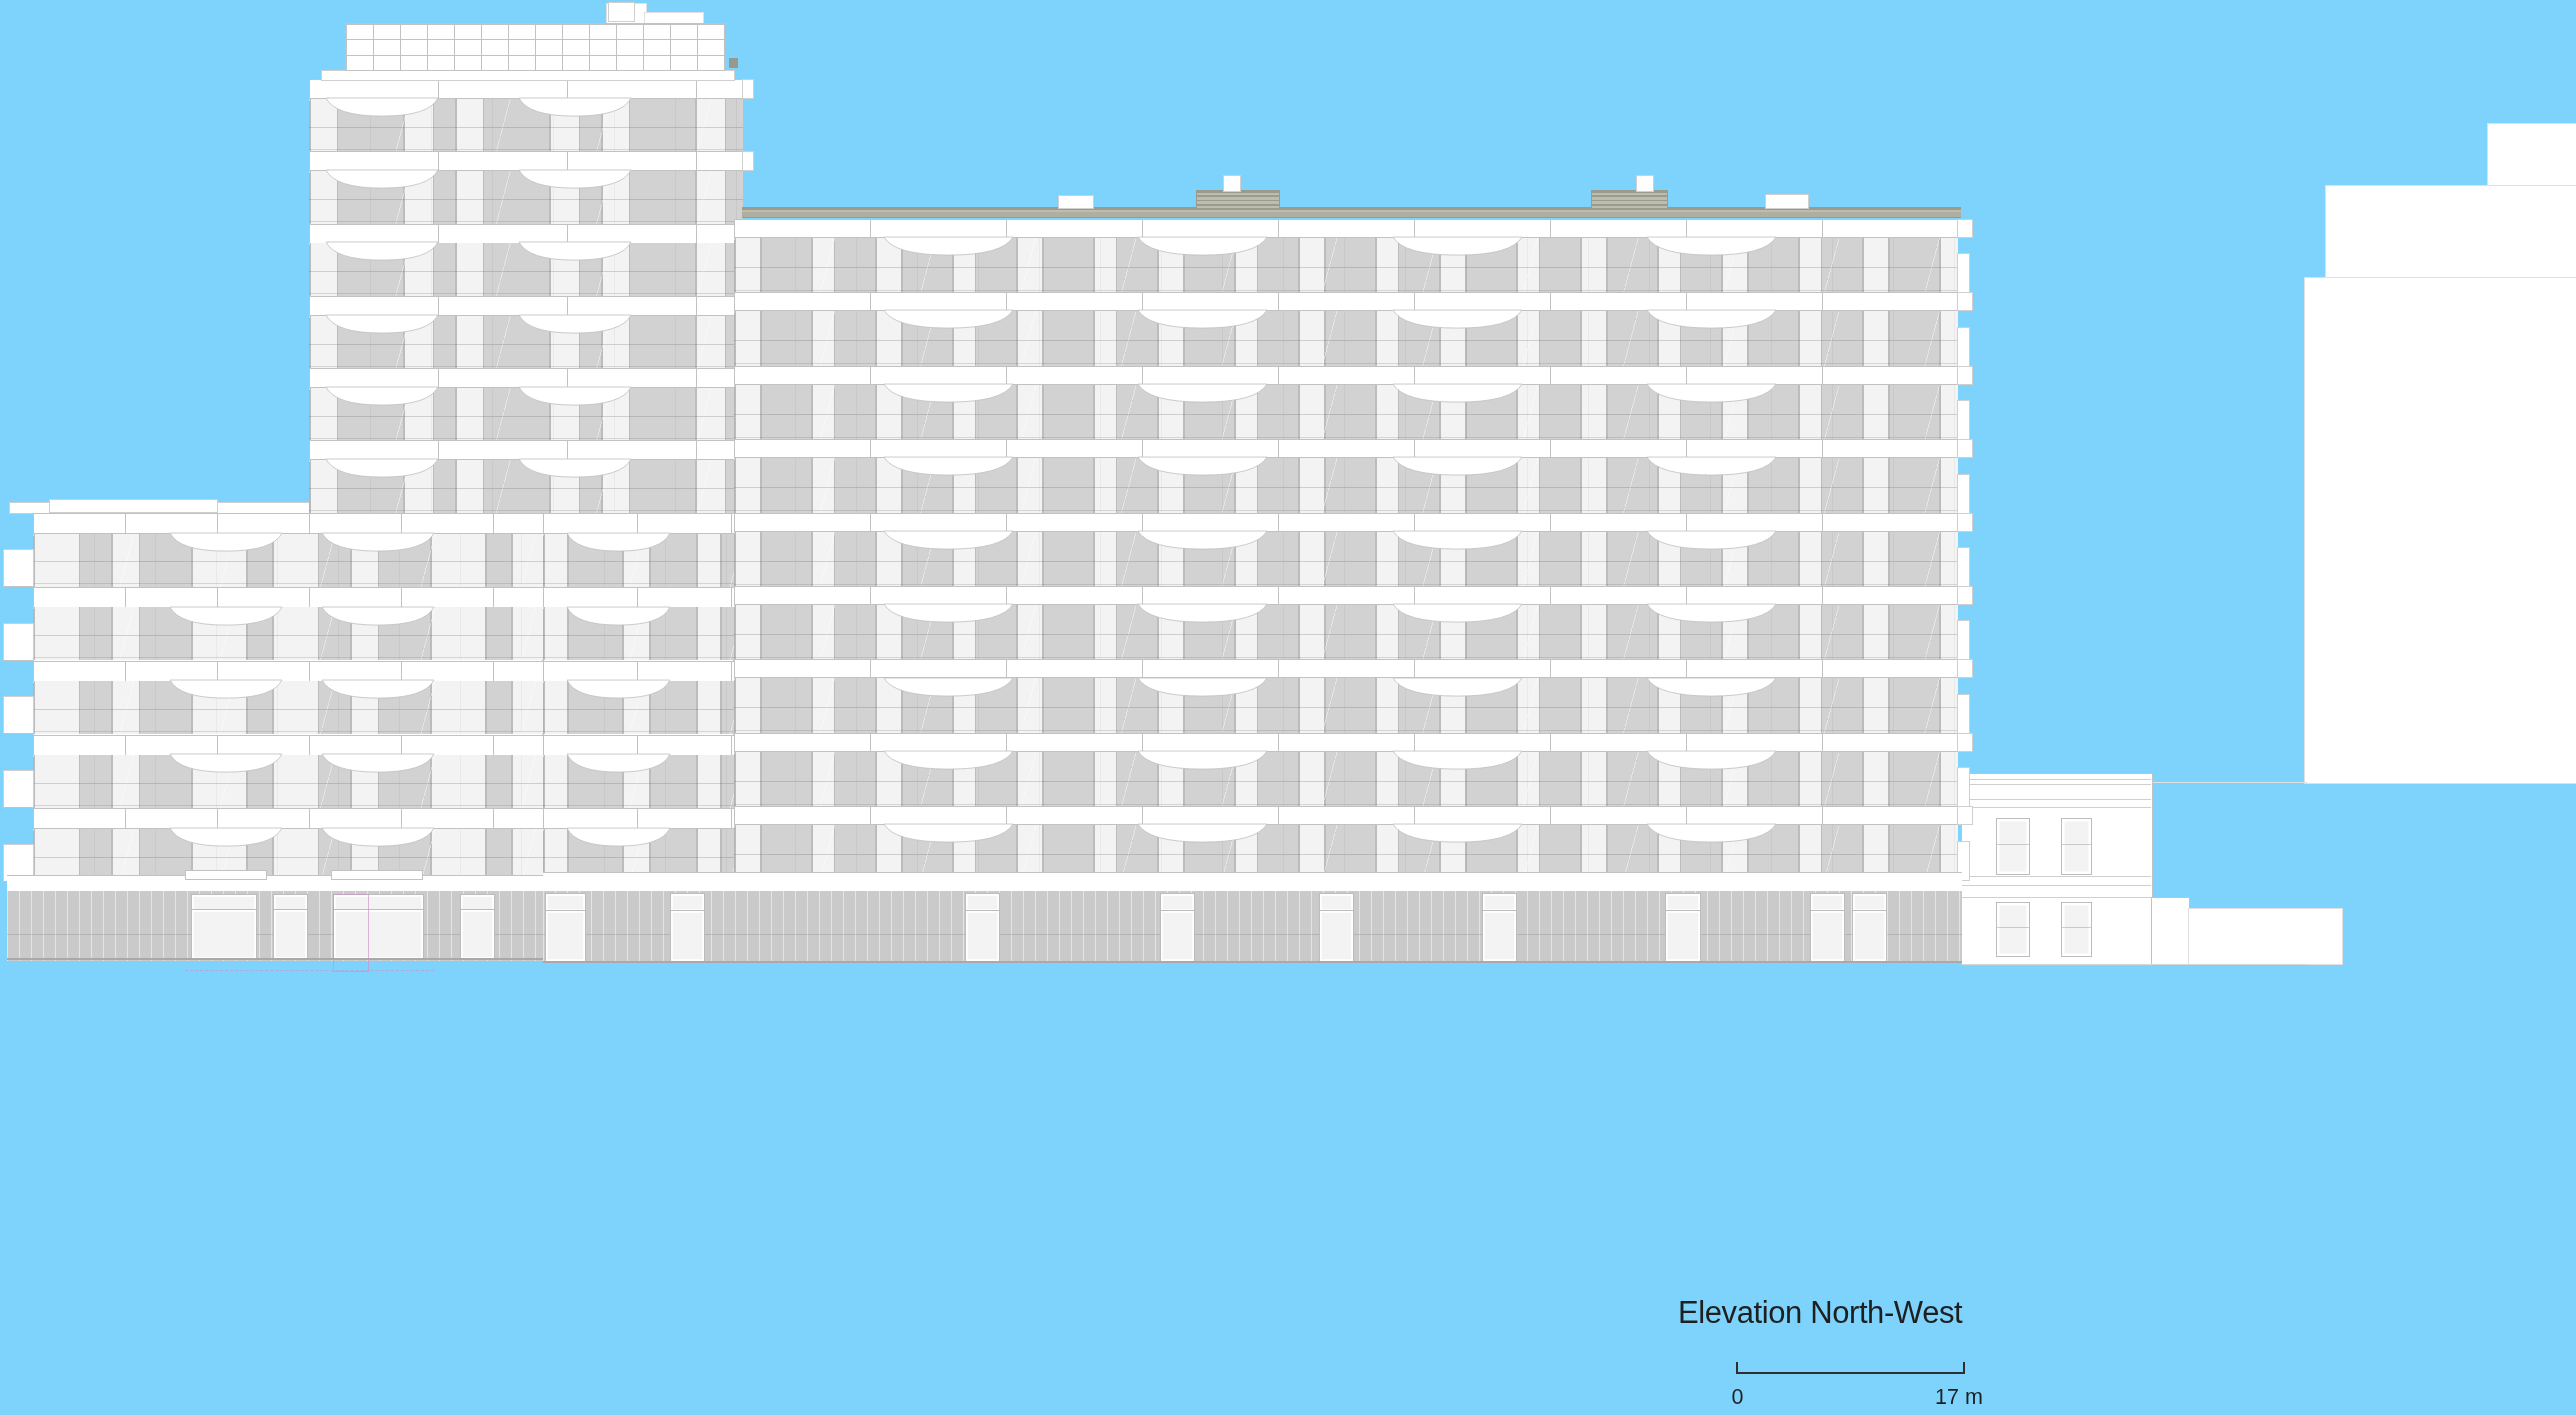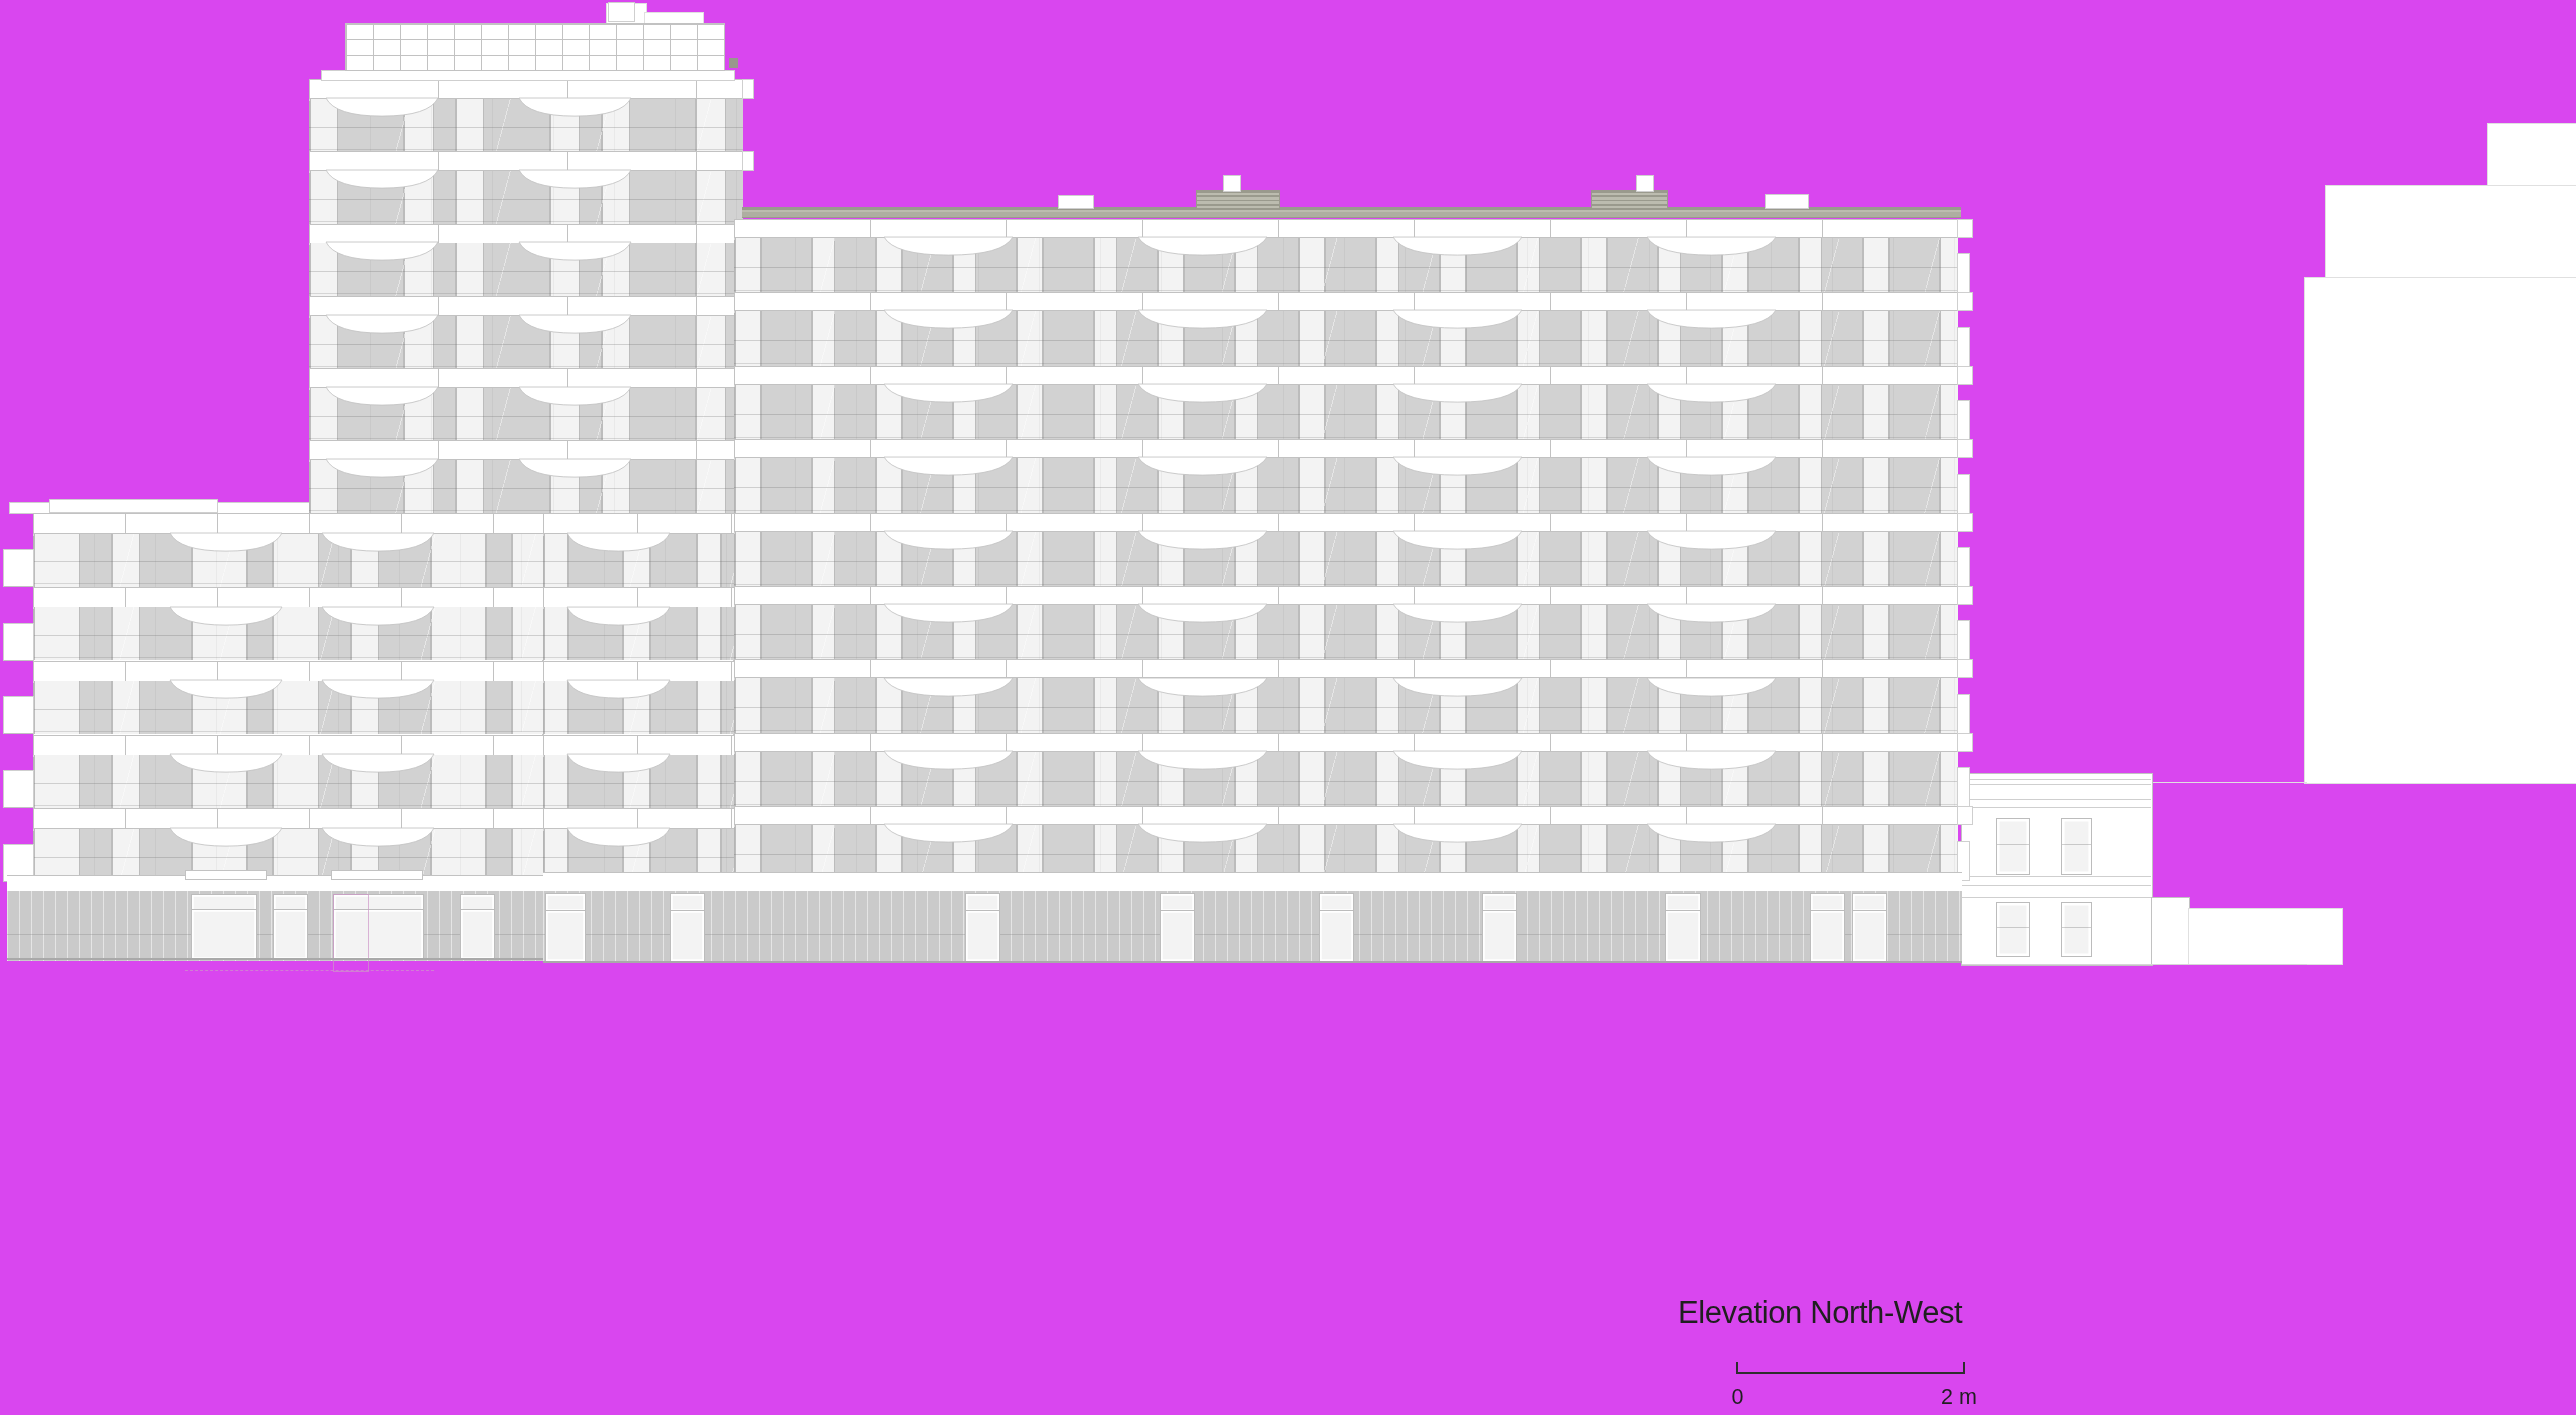--- a/index.html
+++ b/index.html
@@ -1,17 +1,17 @@
 <!DOCTYPE html>
 <html style="font-size:13.7px"><head>
 <meta charset="utf-8">
 <style>
   html,body{margin:0;padding:0;background:#ffffff;}
   body{font-family:"Liberation Sans", sans-serif;}
-  #canvas{position:relative;width:2576px;height:1415px;background:#d946ef;overflow:hidden;}
+  #canvas{position:relative;width:2576px;height:1415px;background:#7dd3fc;overflow:hidden;}
   #title{position:absolute;left:1678px;top:1295px;font-size:31px;color:#1f1f1f;
          letter-spacing:-0.4px;white-space:nowrap;}
   #scalebar-line{position:absolute;left:1736px;top:1372px;width:228px;height:1.7px;background:#2e2e2e;}
   .scale-tick{position:absolute;top:1362px;width:1.7px;height:12px;background:#2e2e2e;}
   #scale-tick-left{left:1736px;}
   #scale-tick-right{left:1963px;}
   .scale-label{position:absolute;top:1385px;font-size:21.5px;color:#1f1f1f;text-align:center;}
   #scale-label-zero{left:1716px;width:43px;}
   #scale-label-end{left:1912px;width:94px;}
 </style>
@@ -457,16 +457,16 @@
       <div style="position: absolute; left: 1962px; top: 964px; width: 345px; height: 0.9px; background: rgb(214, 214, 214);"></div>
     </div>
 
   <div id="title">Elevation North-West</div>
 
   <div id="scalebar">
     <div id="scalebar-line"></div>
     <div id="scale-tick-left" class="scale-tick"></div>
     <div id="scale-tick-right" class="scale-tick"></div>
     <div id="scale-label-zero" class="scale-label">0</div>
-    <div id="scale-label-end" class="scale-label">2 m</div>
+    <div id="scale-label-end" class="scale-label">17 m</div>
   </div>
 </div>
 
 
 </body></html>

